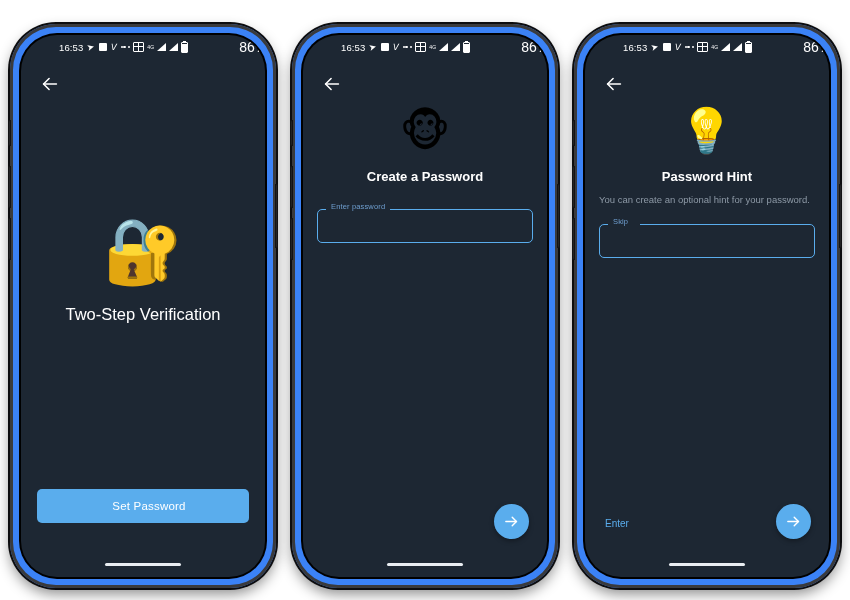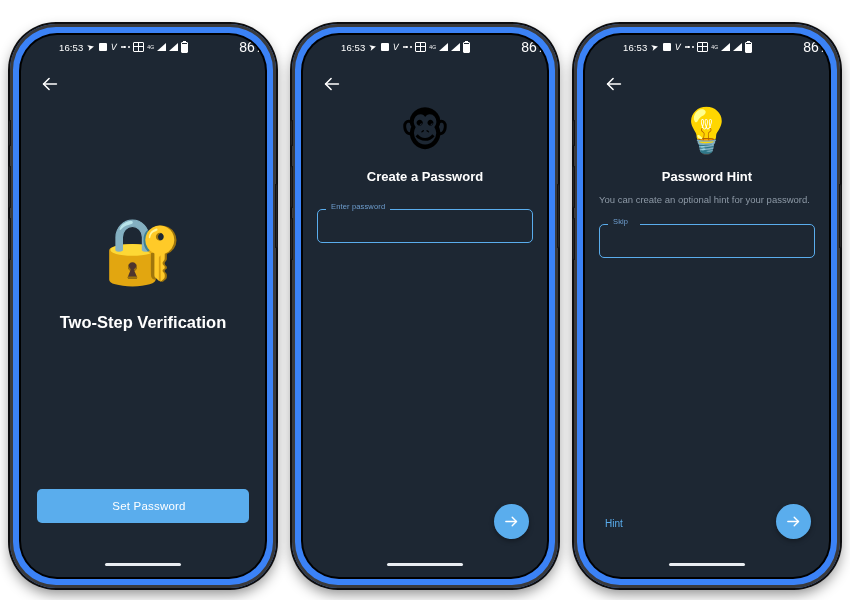--- a/index.html
+++ b/index.html
@@ -206,23 +206,22 @@
 
   
   .s1-hero {
     position: absolute;
     left: 0; right: 0;
     top: 160px;
     text-align: center;
   }
   .s1-emoji { font-size: 64px; }
   .s1-title {
-    margin-top: 30px;
+    margin-top: 22px;
     font-size: 16.5px;
-    font-weight: bold;
   }
   .s1-sub {
     margin: 12px auto 0;
     width: 212px;
     font-size: 10.5px;
   }
   .primary-btn {
     position: absolute;
     left: 16px;
     right: 16px;
@@ -512,21 +511,21 @@
             <div class="subtitle s-sub">You can create an optional hint for your password.</div>
           </div>
 
           <div class="field" style="top:165px;">
             <div class="field-outline"></div>
             <div class="field-notch" style="width:26px;"></div>
             <span class="field-label">Skip</span>
             <input class="field-input" type="text" value="" style="">
           </div>
 
-          <button class="skip-link">Hint</button>
+          <button class="skip-link">Enter</button>
 
           <button class="fab">
             <svg width="17" height="17" viewBox="0 0 24 24" fill="none" stroke="#ffffff" stroke-width="2" stroke-linecap="round" stroke-linejoin="round">
               <line x1="4" y1="12" x2="19" y2="12"></line>
               <polyline points="13,6 19,12 13,18"></polyline>
             </svg>
           </button>
           <div class="home-indicator"></div>
         </div>
 

